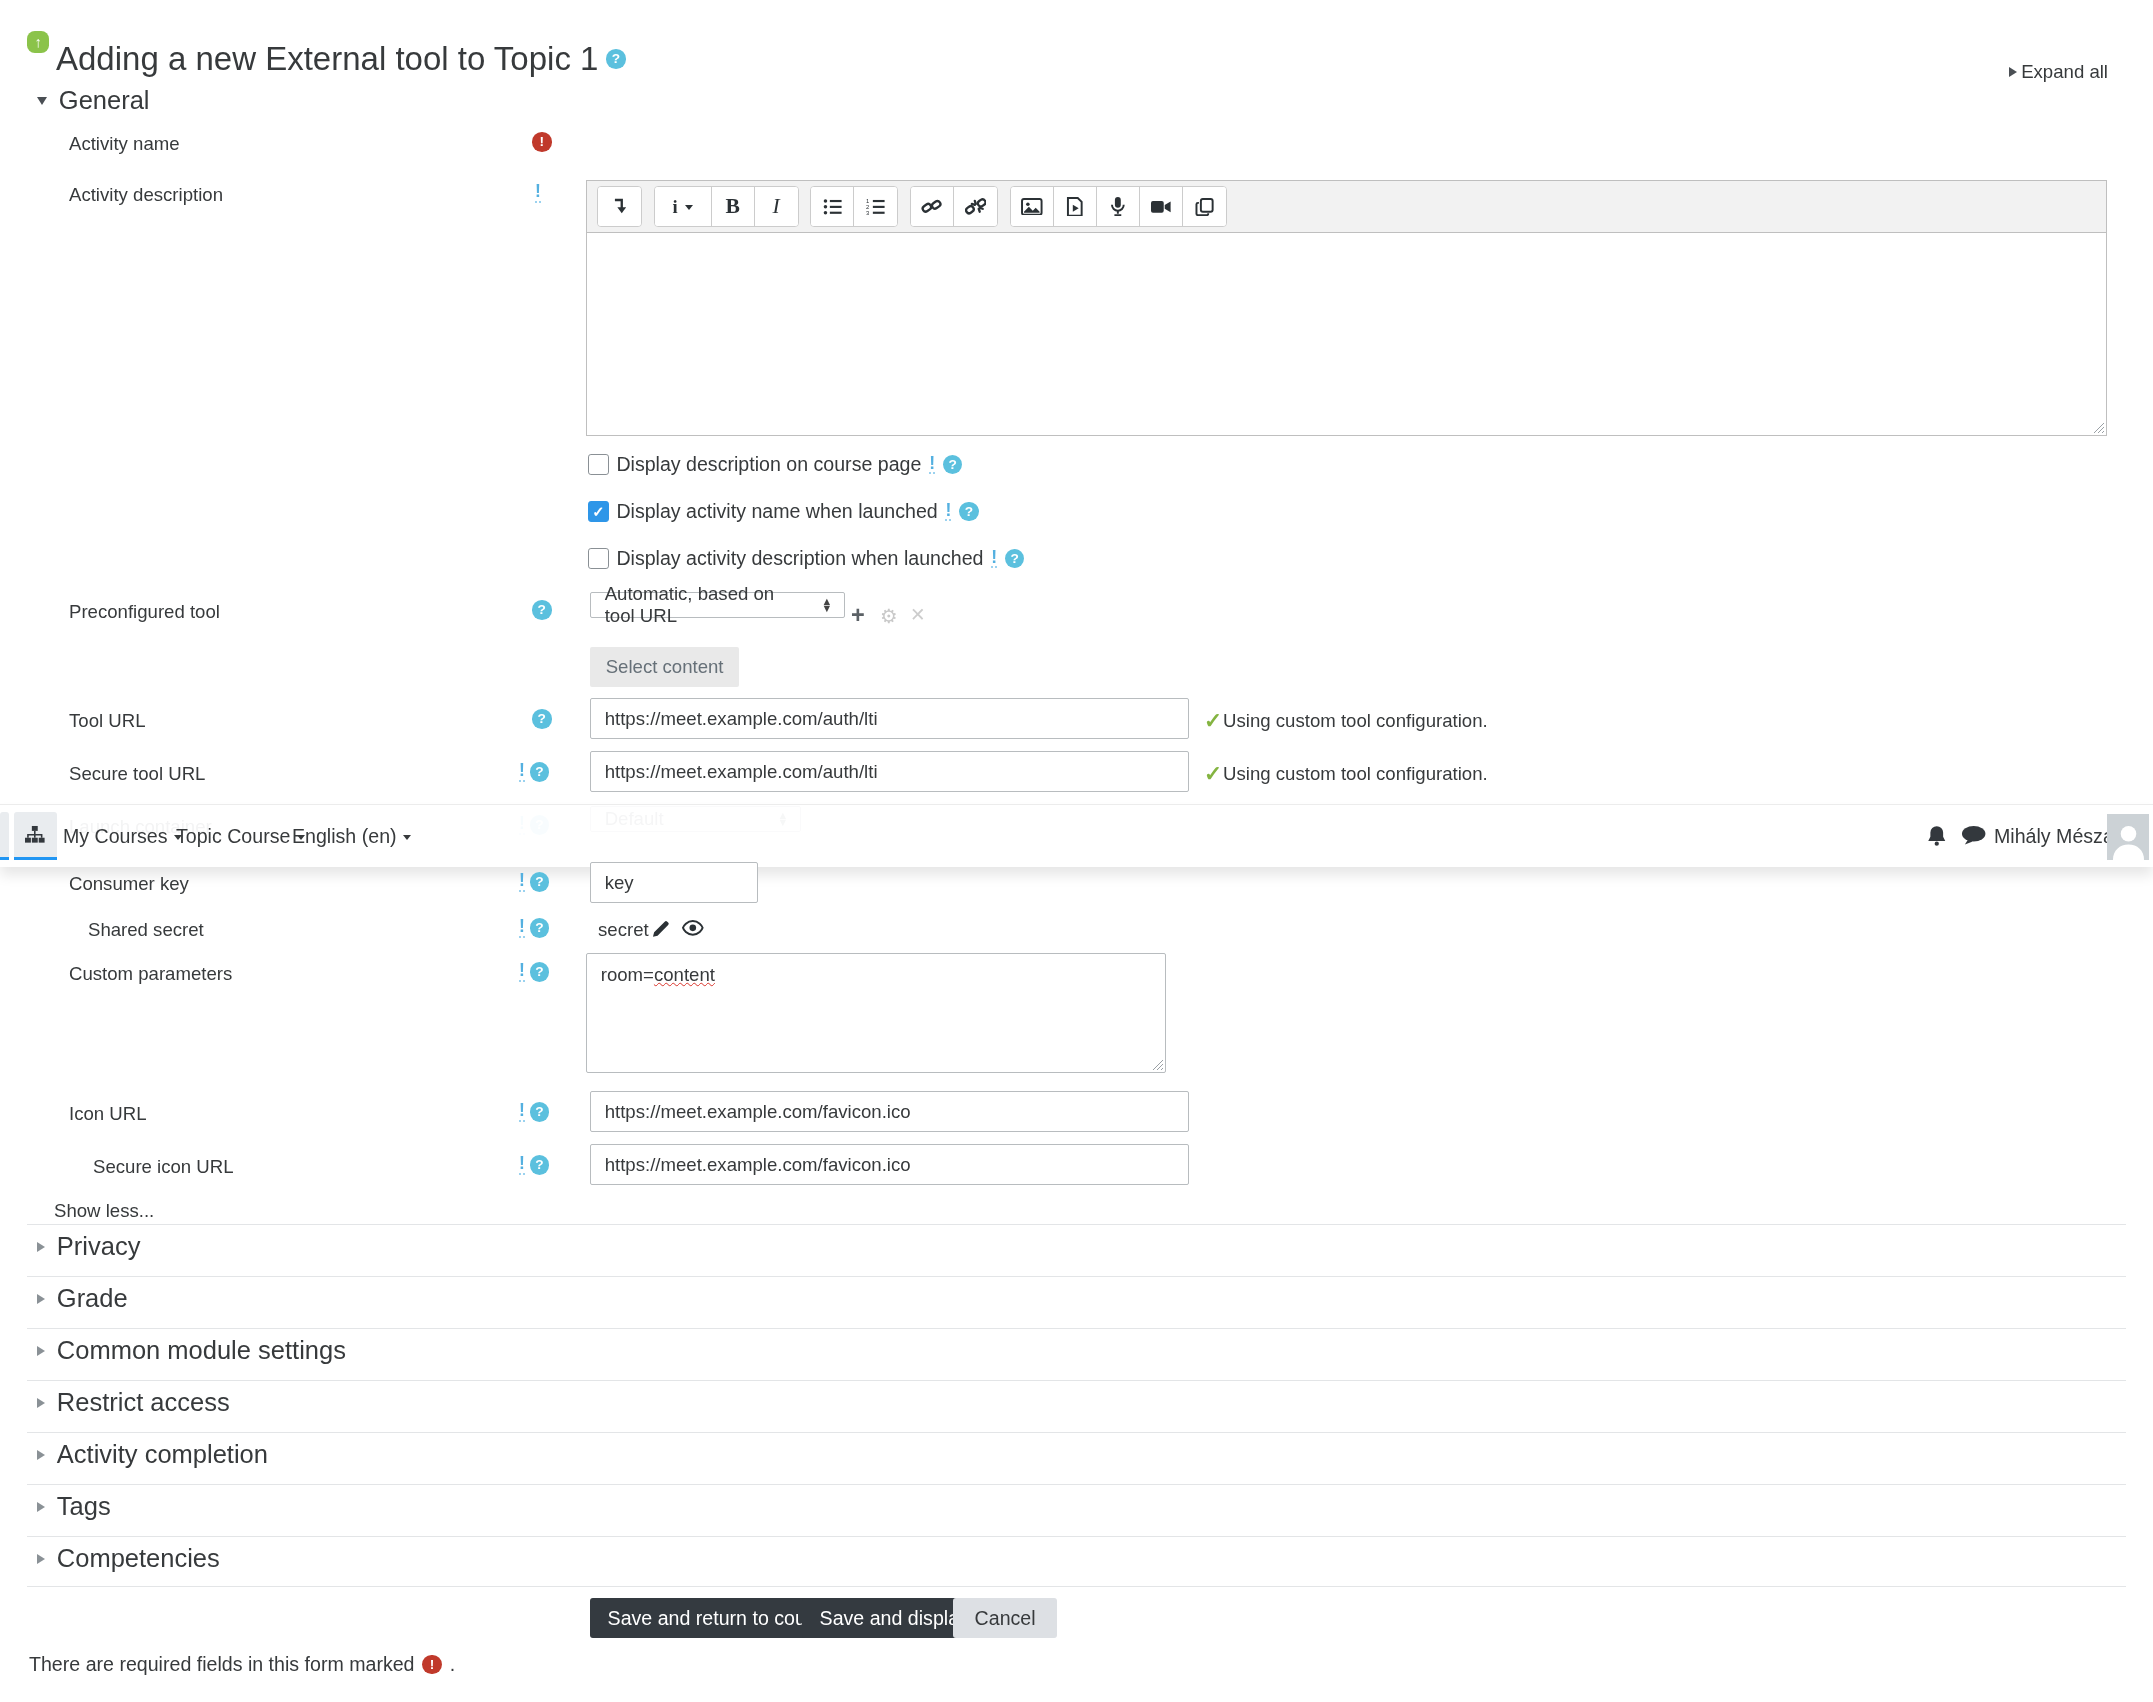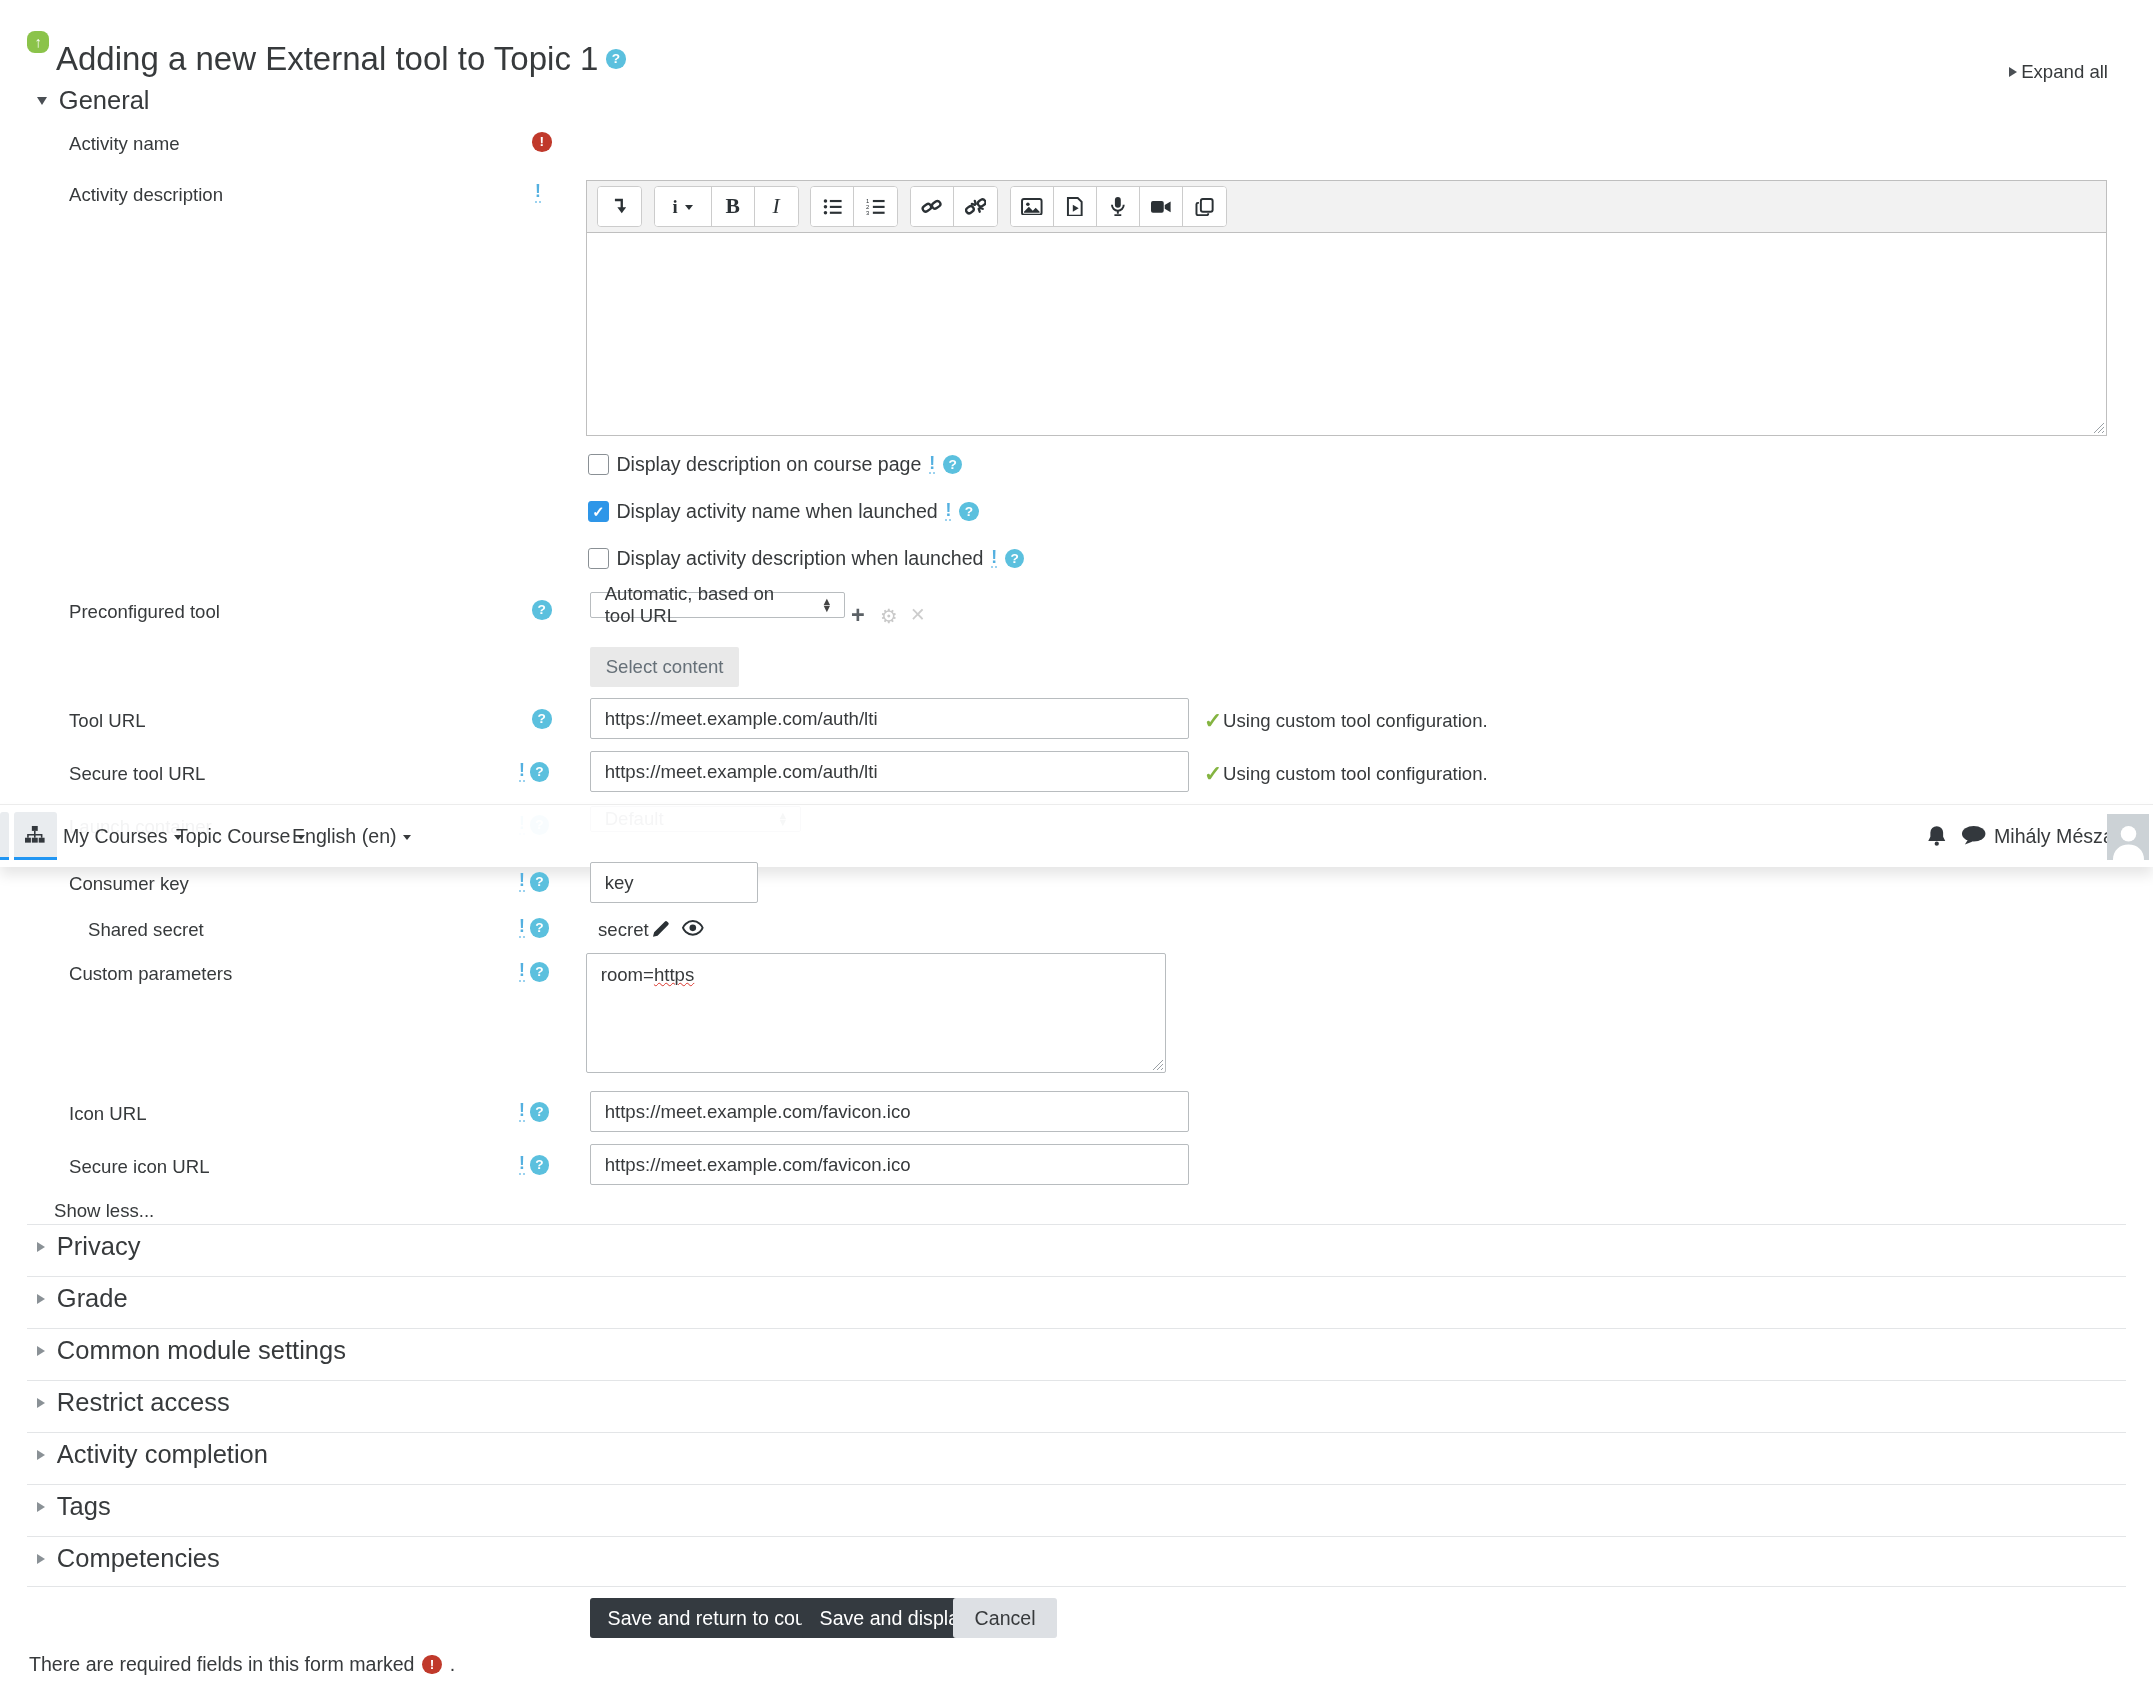--- a/index.html
+++ b/index.html
@@ -341,31 +341,31 @@
         <circle cx="11" cy="8" r="3.4" fill="#2b3135"></circle>
       </svg>
   </span>
 
   <label class="flabel" style="top:963px;">Custom parameters</label>
   <span class="icpair" style="left:519px;top:962px;">
     <span class="blue-exc">!</span>
     <span class="help-ic">?</span>
   </span>
   <div class="ta resize-h" style="left:586px;top:953px;width:580px;height:120px;">
-    <span>room=</span><span class="wavy">https</span>
+    <span>room=</span><span class="wavy">content</span>
   </div>
 
   <label class="flabel" style="top:1103px;">Icon URL</label>
   <span class="icpair" style="left:519px;top:1102px;">
     <span class="blue-exc">!</span>
     <span class="help-ic">?</span>
   </span>
   <input class="tinput" style="left: 590px; top: 1091px; width: 599px;" value="https://meet.example.com/favicon.ico">
 
-  <label class="flabel" style="top:1156px;">Secure icon URL</label>
+  <label class="flabel" style="top:1156px;margin-left:24px;">Secure icon URL</label>
   <span class="icpair" style="left:519px;top:1155px;">
     <span class="blue-exc">!</span>
     <span class="help-ic">?</span>
   </span>
   <input class="tinput" style="left: 590px; top: 1144px; width: 599px;" value="https://meet.example.com/favicon.ico">
 
   <span class="abs linklike" style="left:54px;top:1200px;font-size:18.6px;">Show less...</span>
 
   <div class="hr" style="top:1224px;"></div>
   <div class="section-h" style="top:1232px;">

